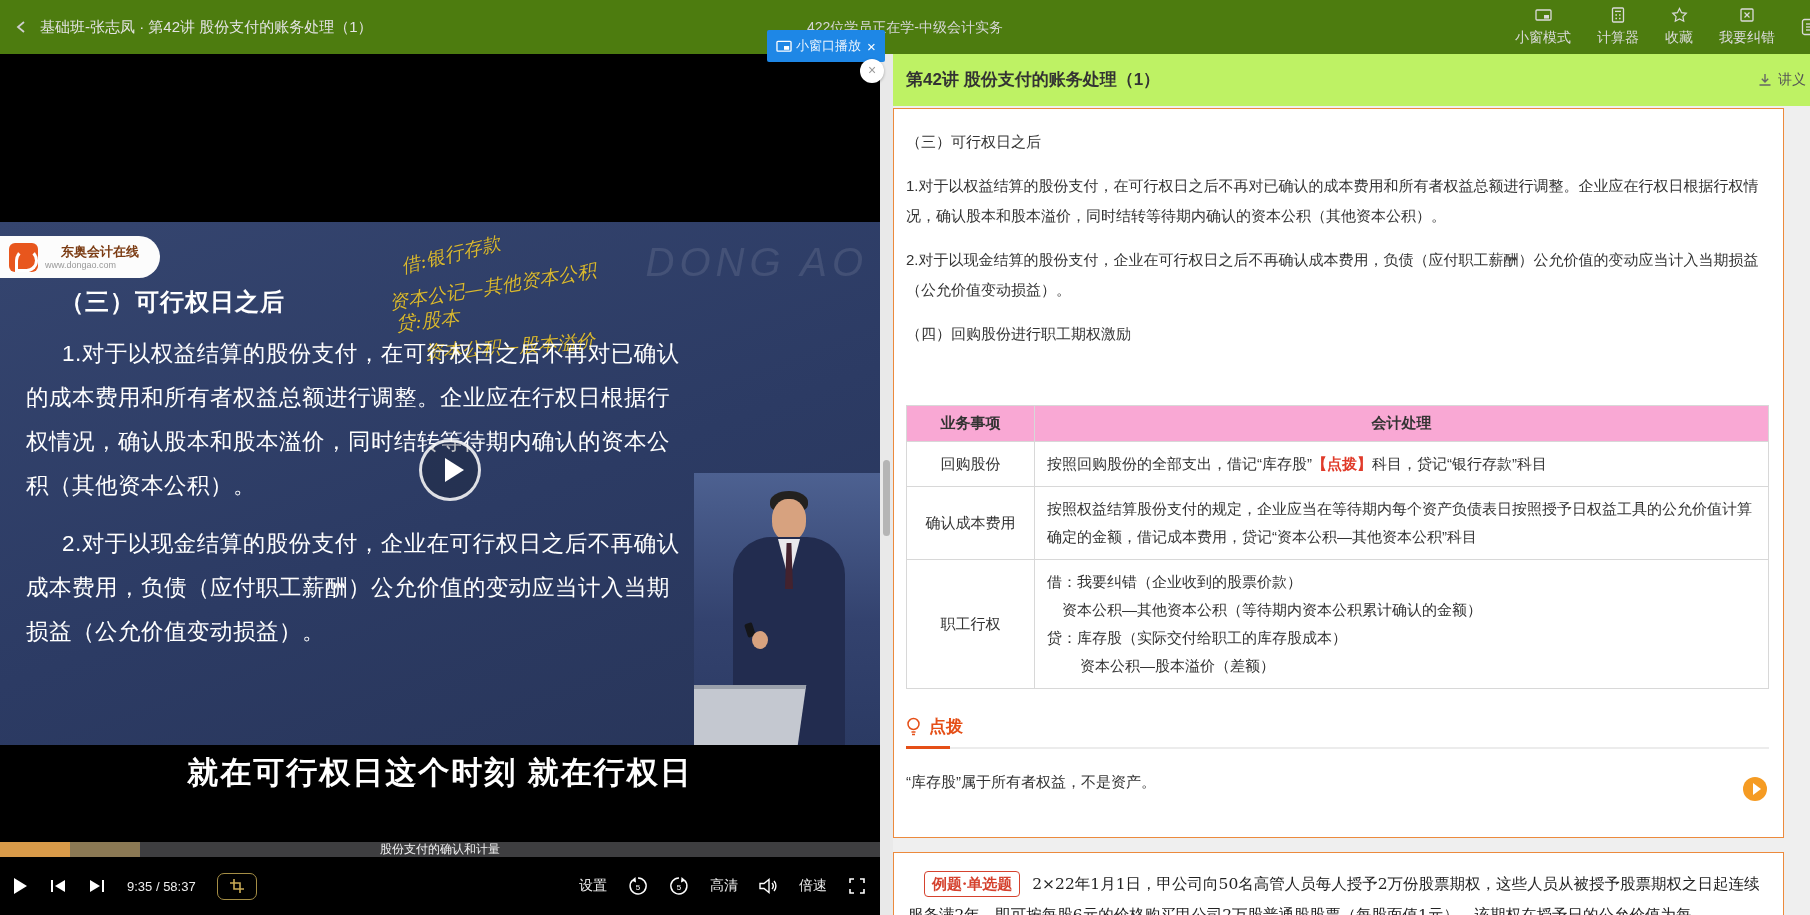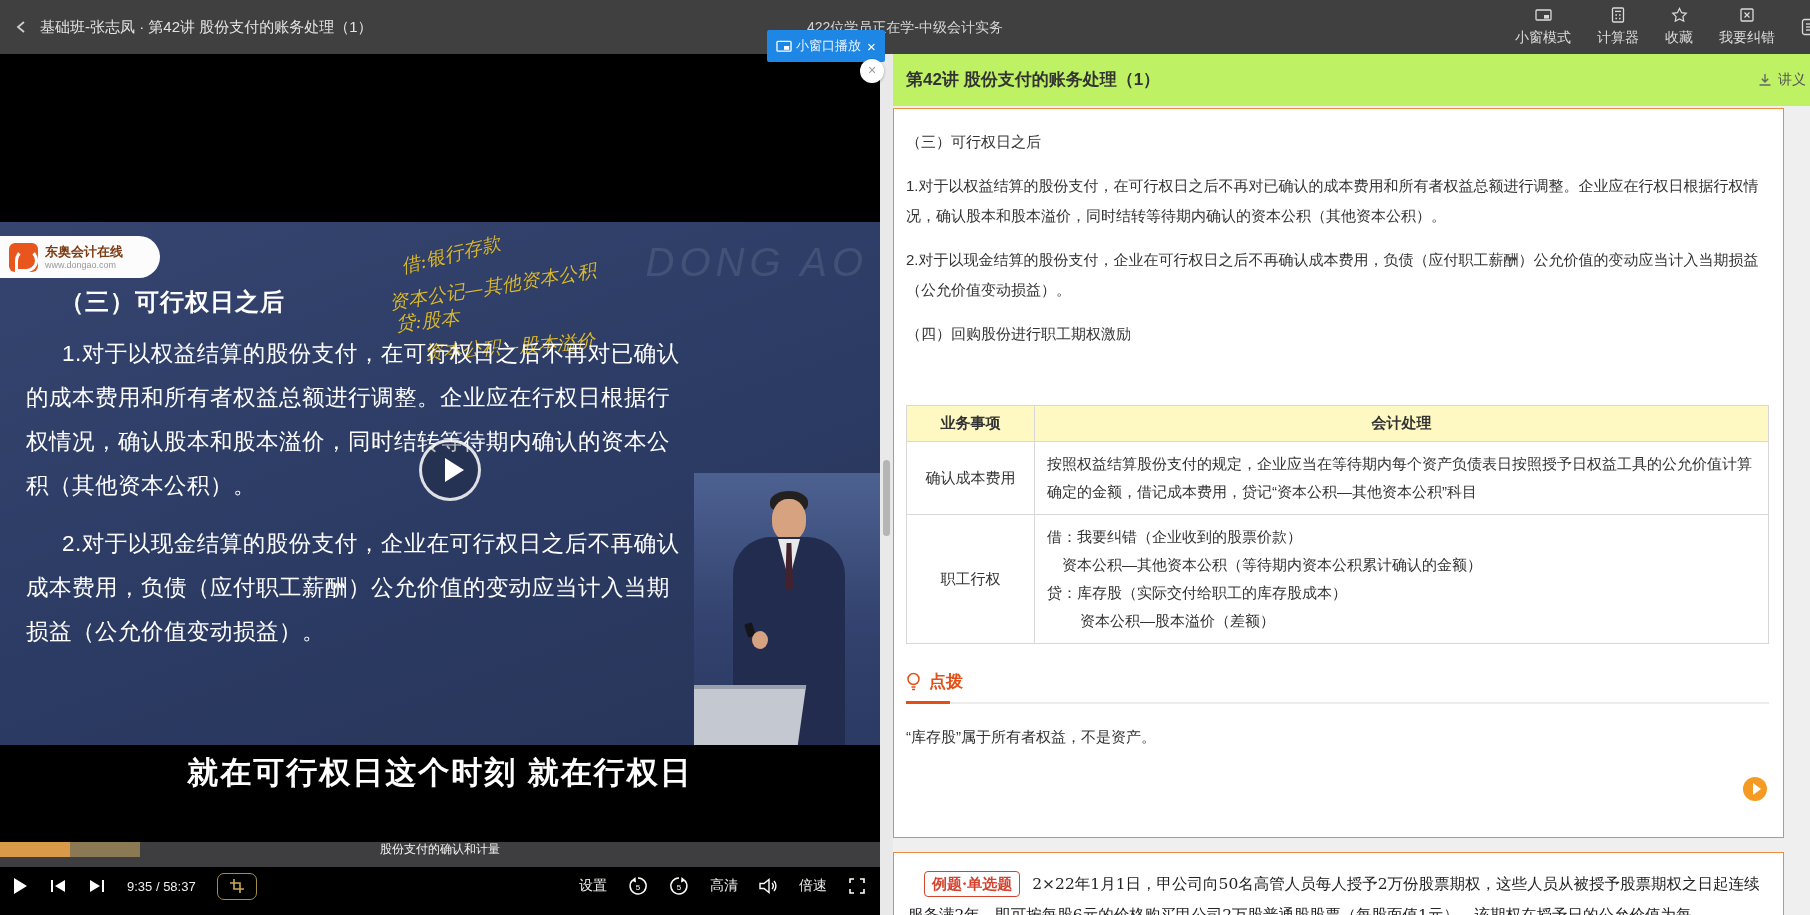--- a/index.html
+++ b/index.html
@@ -1,21 +1,21 @@
 <!DOCTYPE html>
 <html><head>
 <meta charset="utf-8">
 <style>
   * { margin:0; padding:0; box-sizing:border-box; }
   html,body { width:1810px; height:915px; overflow:hidden; background:#0d0f14;
     font-family:"Liberation Sans","DejaVu Sans",sans-serif; }
   .stage { position:relative; width:1810px; height:915px; }
 
   
-  .topbar { position:absolute; left:0; top:0; width:1810px; height:54px; background:#404040; z-index:5; }
+  .topbar { position:absolute; left:0; top:0; width:1810px; height:54px; background:#4d7c0f; z-index:5; }
   .tb-left { position:absolute; left:14px; top:0; height:54px; display:flex; align-items:center; gap:10px; }
   .back-btn { display:flex; align-items:center; cursor:pointer; }
   .tb-title { font-size:15px; color:#e3e3e3; white-space:nowrap; }
   .tb-center { position:absolute; left:50%; top:0; transform:translateX(-50%); line-height:54px;
     font-size:14px; color:#d6d6d6; white-space:nowrap; }
   .tb-right { position:absolute; right:0; top:0; height:54px; display:flex; align-items:center; gap:26px; }
   .tb-action { display:flex; align-items:center; gap:6px; font-size:14px; color:#dadada; cursor:pointer; white-space:nowrap;flex-direction:column; }
   .tb-partial { margin-right:-9px; display:flex; align-items:center; }
   .ic { display:block; }
 
@@ -30,21 +30,21 @@
 
   
   .video { position:absolute; left:0; top:54px; width:880px; height:861px; background:#000; overflow:hidden; }
   .slide { position:absolute; left:0; top:168px; width:880px; height:523px;
     background:linear-gradient(160deg,#35456f 0%,#2c3b64 55%,#283559 100%); }
   .logo-pill { position:absolute; left:0; top:14px; width:160px; height:42px; background:#fcfcfc;
     border-radius:0 21px 21px 0; display:flex; align-items:center; gap:7px; padding-left:9px; }
   .logo-mark { width:29px; height:29px; border-radius:6px; background:#e8561d; position:relative; flex:0 0 auto; }
   .logo-mark::after { content:""; position:absolute; left:6px; top:6px; width:17px; height:17px;
     border-radius:50% 50% 50% 0; border:3px solid #fff; border-top-color:transparent; }
-  .logo-cn { font-size:13px; font-weight:bold; color:#7c3d15; line-height:1.2; }
+  .logo-cn { font-size:13px; font-weight:bold; color:#7c3d15; line-height:1.2;margin-left:16px; }
   .logo-url { font-size:9px; color:#999; }
   .watermark { position:absolute; right:12px; top:18px; font-size:40px; font-style:italic;
     color:rgba(255,255,255,.10); letter-spacing:5px; }
   .annotation { position:absolute; color:#d8b832; font-size:19px; font-style:italic; white-space:nowrap;
     font-family:"DejaVu Serif",serif; text-shadow:0 0 1px rgba(0,0,0,.3); }
   .an-0 { left:400px; top:20px; transform:rotate(-14deg); }
   .an-1 { left:388px; top:52px; transform:rotate(-9deg); }
   .an-2 { left:396px; top:86px; transform:rotate(-6deg); }
   .an-3 { left:424px; top:112px; transform:rotate(-4deg); }
   .slide-text { position:absolute; left:26px; top:64px; width:654px; color:#fff; }
@@ -74,21 +74,21 @@
   
   .play-overlay { position:absolute; left:419px; top:385px; width:62px; height:62px; border-radius:50%;
     border:3px solid rgba(255,255,255,.85); background:rgba(15,18,28,.25); cursor:pointer; }
   .play-overlay::after { content:""; position:absolute; left:23px; top:16px; border-left:19px solid #fff;
     border-top:12px solid transparent; border-bottom:12px solid transparent; }
 
   .subtitle { position:absolute; left:0; top:698px; width:880px; text-align:center; color:#fff;
     font-size:31px; font-weight:bold; letter-spacing:2px; }
 
   
-  .progress { position:absolute; left:0; top:788px; width:880px; height:25px; background:#3e3e40; cursor:pointer; }
+  .progress { position:absolute; left:0; top:788px; width:880px; height:15px; background:#3e3e40; cursor:pointer; }
   .prog-played { position:absolute; left:0; top:0; width:70px; height:15px; background:#d89a49; }
   .prog-buffer { position:absolute; left:70px; top:0; width:70px; height:15px; background:#8b7954; }
   .chapter-label { position:absolute; left:0; top:0; width:100%; text-align:center; line-height:15px;
     font-size:12px; color:#f2f2f2; }
   .controls { position:absolute; left:0; top:803px; width:880px; height:58px; display:flex;
     align-items:center; justify-content:space-between; padding:0 14px 0 12px; }
   .cgroup { display:flex; align-items:center; gap:21px;justify-content:center; }
   .ctrl { display:flex; align-items:center; cursor:pointer; }
   .time { font-size:13px; color:#eee; white-space:nowrap; }
   .ctrl-label { font-size:14px; color:#eee; white-space:nowrap; }
@@ -104,21 +104,21 @@
   .panel-title { position:absolute; left:13px; top:0; line-height:52px; font-size:17px; font-weight:bold; color:#333; }
   .handout { position:absolute; right:4px; top:0; height:52px; display:flex; align-items:center; gap:5px;
     font-size:14px; color:#555; cursor:pointer; }
   .panel-body { position:absolute; left:13px; top:52px; width:917px; height:809px; overflow:hidden; }
   .card { width:891px; background:#fff; border:1px solid #ec8a3d; }
   .card1 { margin-top:2px; padding:10px 14px 0 12px; position:relative; height:730px; }
   .card2 { margin-top:14px; padding:16px 14px; height:140px; }
   .sec-h { font-size:15px; color:#333; line-height:30px; margin-top:8px; }
   .para { font-size:15px; color:#333; line-height:30px; margin-top:14px; }
   .acc-table { width:100%; border-collapse:collapse; margin-top:56px; font-size:15px; color:#333; }
-  .acc-table th { background:#fef9c3; border:1px solid #d8d8d8; font-weight:bold; padding:8px 6px; }
+  .acc-table th { background:#f9a8d4; border:1px solid #d8d8d8; font-weight:bold; padding:8px 6px; }
   .acc-table td { border:1px solid #d8d8d8; padding:8px 12px; line-height:28px; }
   .acc-table td.rlabel { text-align:center; width:128px; padding:8px 4px; }
   .red-tag { color:#e03b2a; font-weight:bold; }
   .jline { display:block; }
   .j1 { padding-left:1em; }
   .j3 { padding-left:2.2em; }
   .tip-head { display:flex; align-items:center; gap:8px; margin-top:26px; }
   .tip-title { color:#e54f17; font-size:17px; font-weight:bold; }
   .tip-rule { margin-top:9px; height:2px; background:#ececec; position:relative; }
   .tip-rule::before { content:""; position:absolute; left:0; top:-1px; width:44px; height:3px; background:#e54f17; }
@@ -321,20 +321,24 @@
         <p class="para">2.对于以现金结算的股份支付，企业在可行权日之后不再确认成本费用，负债（应付职工薪酬）公允价值的变动应当计入当期损益（公允价值变动损益）。</p>
         <div class="para">（四）回购股份进行职工期权激励</div>
 
         <table class="acc-table">
           <tbody>
               <tr>
             <th>业务事项</th>
             <th>会计处理</th>
           </tr>
           <tr>
+            <td class="rlabel">回购股份</td>
+            <td><span>按照回购股份的全部支出，借记“库存股”</span><span class="red-tag">【点拨】</span><span>科目，贷记“银行存款”科目</span></td>
+          </tr>
+          <tr>
             <td class="rlabel">确认成本费用</td>
             <td>按照权益结算股份支付的规定，企业应当在等待期内每个资产负债表日按照授予日权益工具的公允价值计算确定的金额，借记成本费用，贷记“资本公积—其他资本公积”科目</td>
           </tr>
           <tr>
             <td class="rlabel">职工行权</td>
             <td>
               <span class="jline">借：我要纠错（企业收到的股票价款）</span>
               <span class="jline j1">资本公积—其他资本公积（等待期内资本公积累计确认的金额）</span>
               <span class="jline">贷：库存股（实际交付给职工的库存股成本）</span>
               <span class="jline j3">资本公积—股本溢价（差额）</span>

